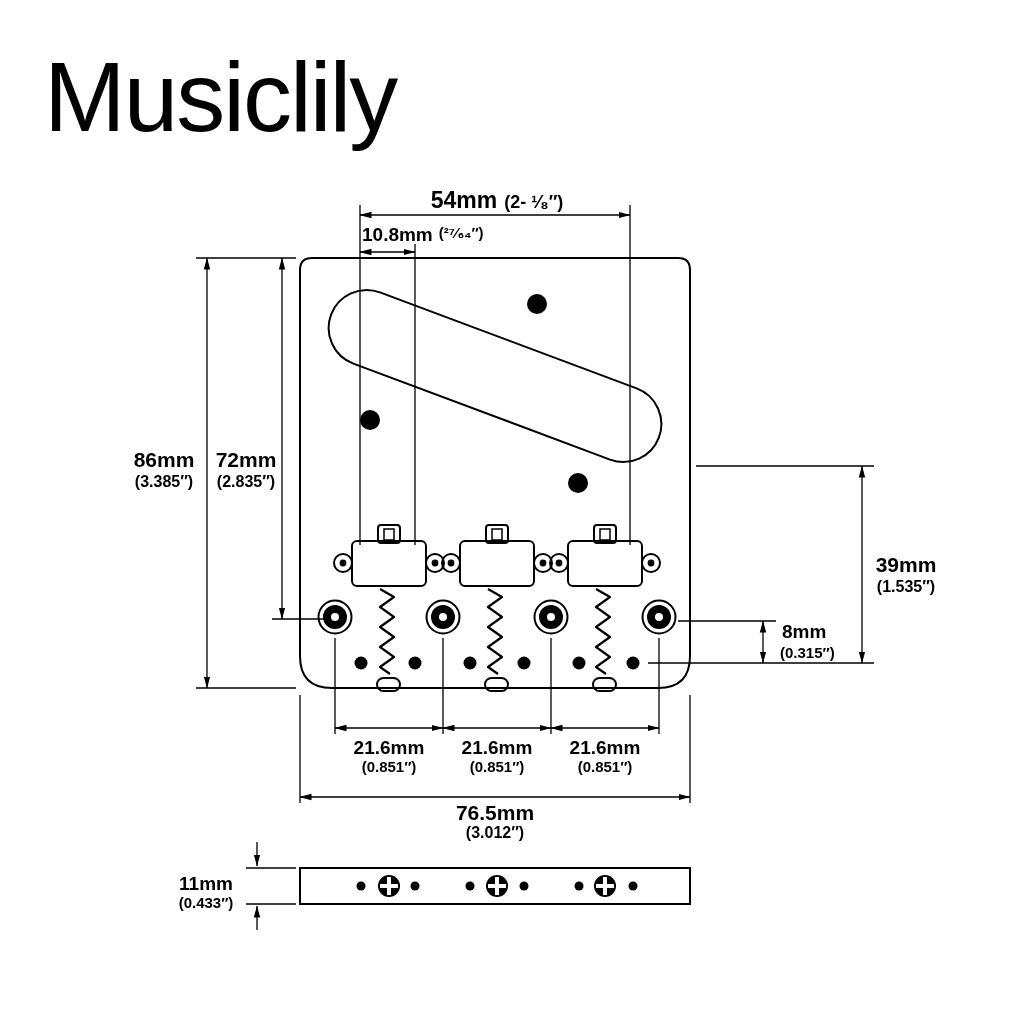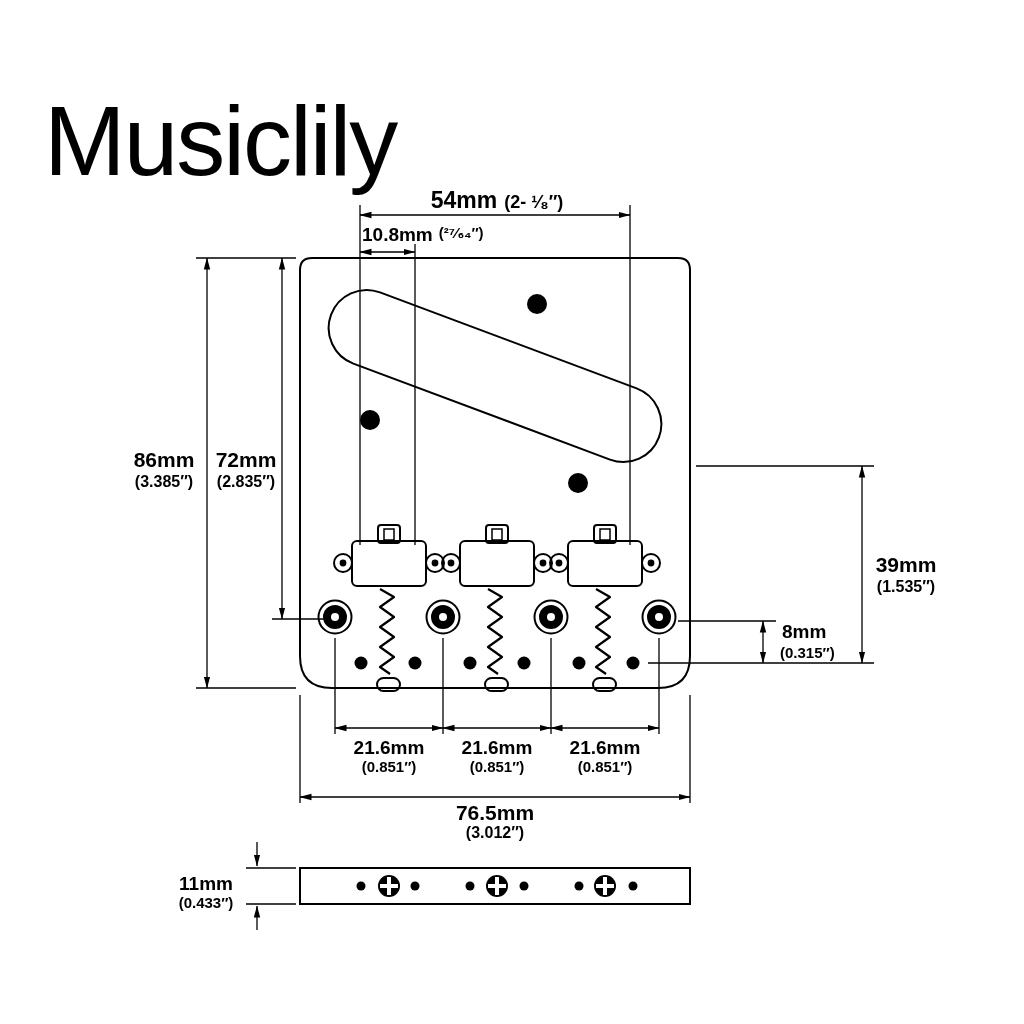--- a/index.html
+++ b/index.html
@@ -1,18 +1,18 @@
 <!DOCTYPE html>
 <html><head>
 <meta charset="utf-8">
 <style>
   html,body{margin:0;padding:0;background:#fff;}
   .canvas{position:relative;width:1024px;height:1024px;background:#fff;overflow:hidden;}
   .brand{position:absolute;left:44px;top:46px;font-family:"Liberation Sans",sans-serif;
-         font-weight:400;font-size:98px;letter-spacing:-2px;color:#000;line-height:1.05;margin-top:44px;}
+         font-weight:400;font-size:98px;letter-spacing:-2px;color:#000;line-height:1.05;}
   svg{position:absolute;left:0;top:0;}
   svg text{font-family:"Liberation Sans",sans-serif;font-weight:bold;fill:#000;}
   .t23{font-size:23px}.t21{font-size:21px}.t19{font-size:19px}.t18{font-size:18px}
   .t16{font-size:16px}.t15{font-size:15px}
   .ln{stroke:#000;stroke-width:2;fill:none}
   .ln15{stroke:#000;stroke-width:1.5;fill:none}
   .dim{stroke:#000;stroke-width:1.3;fill:none}
   .spring{stroke:#000;stroke-width:2.2;fill:none;stroke-linejoin:round}
 </style>
 </head>

